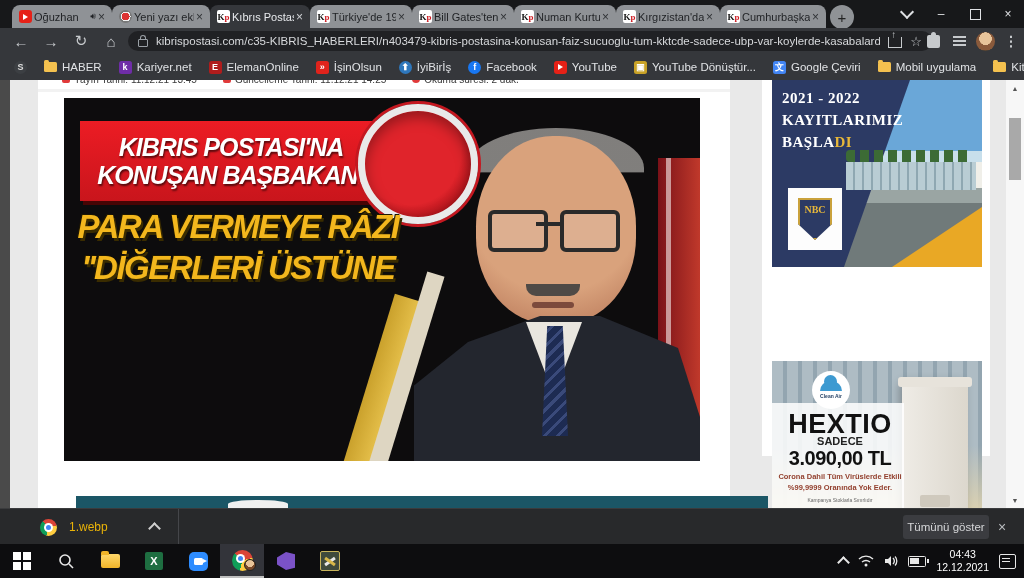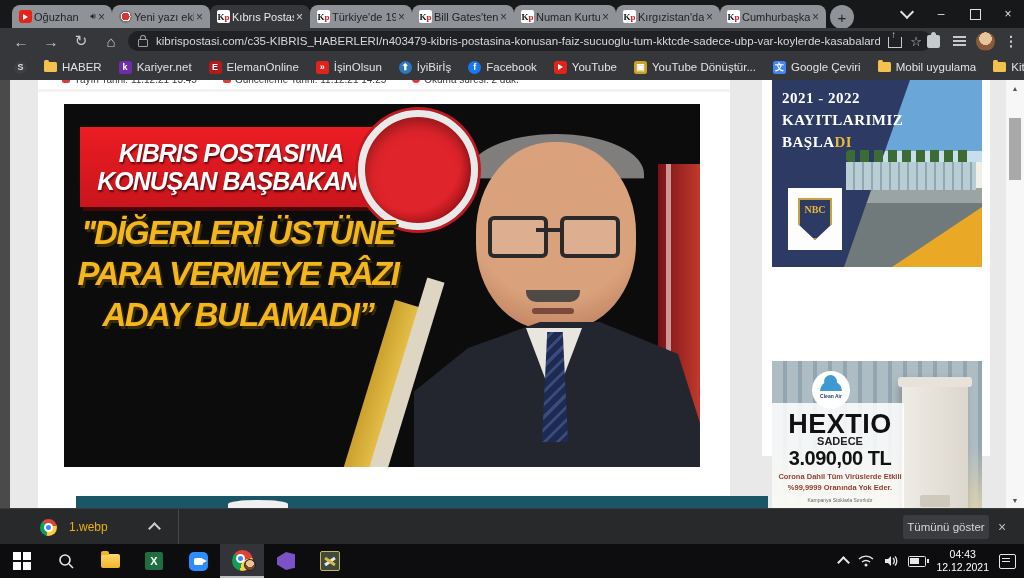--- a/index.html
+++ b/index.html
@@ -58,21 +58,21 @@
   
   #page{left:0;top:80px;width:1024px;height:428px;background:#e9e9e9;overflow:hidden;}
   #edge-strip{left:0;top:0;width:10px;height:428px;background:#4a4a4a;}
   #content-card{left:38px;top:0;width:692px;height:428px;background:#ffffff;}
   #metaline{left:24px;top:-8px;width:650px;height:14px;font-size:10px;color:#3a3a3a;display:flex;gap:26px;white-space:nowrap;}
   .metachip{display:flex;gap:4px;align-items:center;}
   .metadot{width:8px;height:8px;border-radius:2px;background:#e03a3a;flex:0 0 auto;}
   #metarule{left:0px;top:9px;width:692px;height:3px;background:#f2f2f2;}
 
   
-  #hero{left:26px;top:24px;width:636px;height:363px;background:#0d0c0d;overflow:hidden;}
+  #hero{left:26px;top:18px;width:636px;height:363px;background:#0d0c0d;overflow:hidden;}
   #hero-flag{right:0;top:60px;width:42px;height:303px;background:linear-gradient(90deg,#7a1118,#c0392b);}
   #hero-flag:before{content:"";position:absolute;left:8px;top:0;width:5px;height:100%;background:rgba(255,255,255,.55);}
   #hero-green{right:0;bottom:0;width:86px;height:40px;background:#26401f;}
   #gold-band{left:292px;top:196px;width:40px;height:260px;background:linear-gradient(90deg,#caa12c,#f3cf5a);transform:rotate(17deg);}
   #cream-band{left:322px;top:170px;width:18px;height:280px;background:#ded6c2;transform:rotate(17deg);}
   #red-banner{left:16px;top:23px;width:302px;height:80px;background:linear-gradient(180deg,#ec1c24,#c9151c);
               box-shadow:3px 4px 0 rgba(120,0,0,.55);display:flex;flex-direction:column;align-items:center;justify-content:center;}
   .banner-line{color:#fff;font-weight:bold;font-style:italic;font-size:25px;line-height:1.12;letter-spacing:-1px;
                text-shadow:1px 2px 2px rgba(0,0,0,.6);white-space:nowrap;}
   #quote{left:0;top:112px;width:348px;display:flex;flex-direction:column;align-items:center;gap:6px;}
@@ -397,23 +397,22 @@
         <div id="suit" class="abs"></div>
         <div id="shirt" class="abs"></div>
         <div id="tie" class="abs"></div>
 
         <div id="red-banner" class="abs">
           <span class="banner-line">KIBRIS POSTASI'NA</span>
           <span class="banner-line">KONUŞAN BAŞBAKAN:</span>
         </div>
         <div id="ring" class="abs"></div>
         <div id="quote" class="abs">
+          <span class="quote-line">PARA VERMEYE RÂZI</span>
           <span class="quote-line">''DİĞERLERİ ÜSTÜNE</span>
-          <span class="quote-line">PARA VERMEYE RÂZI</span>
-          <span class="quote-line">ADAY BULAMADI”</span>
         </div>
       </div>
 
       <div id="teal-band" class="abs"></div>
       <div id="teal-blob" class="abs"></div>
     </div>
 
     <div id="sidebar-card" class="abs">
       <div id="ad-nbc" class="ad abs">
         <div id="nbc-photo"></div>

